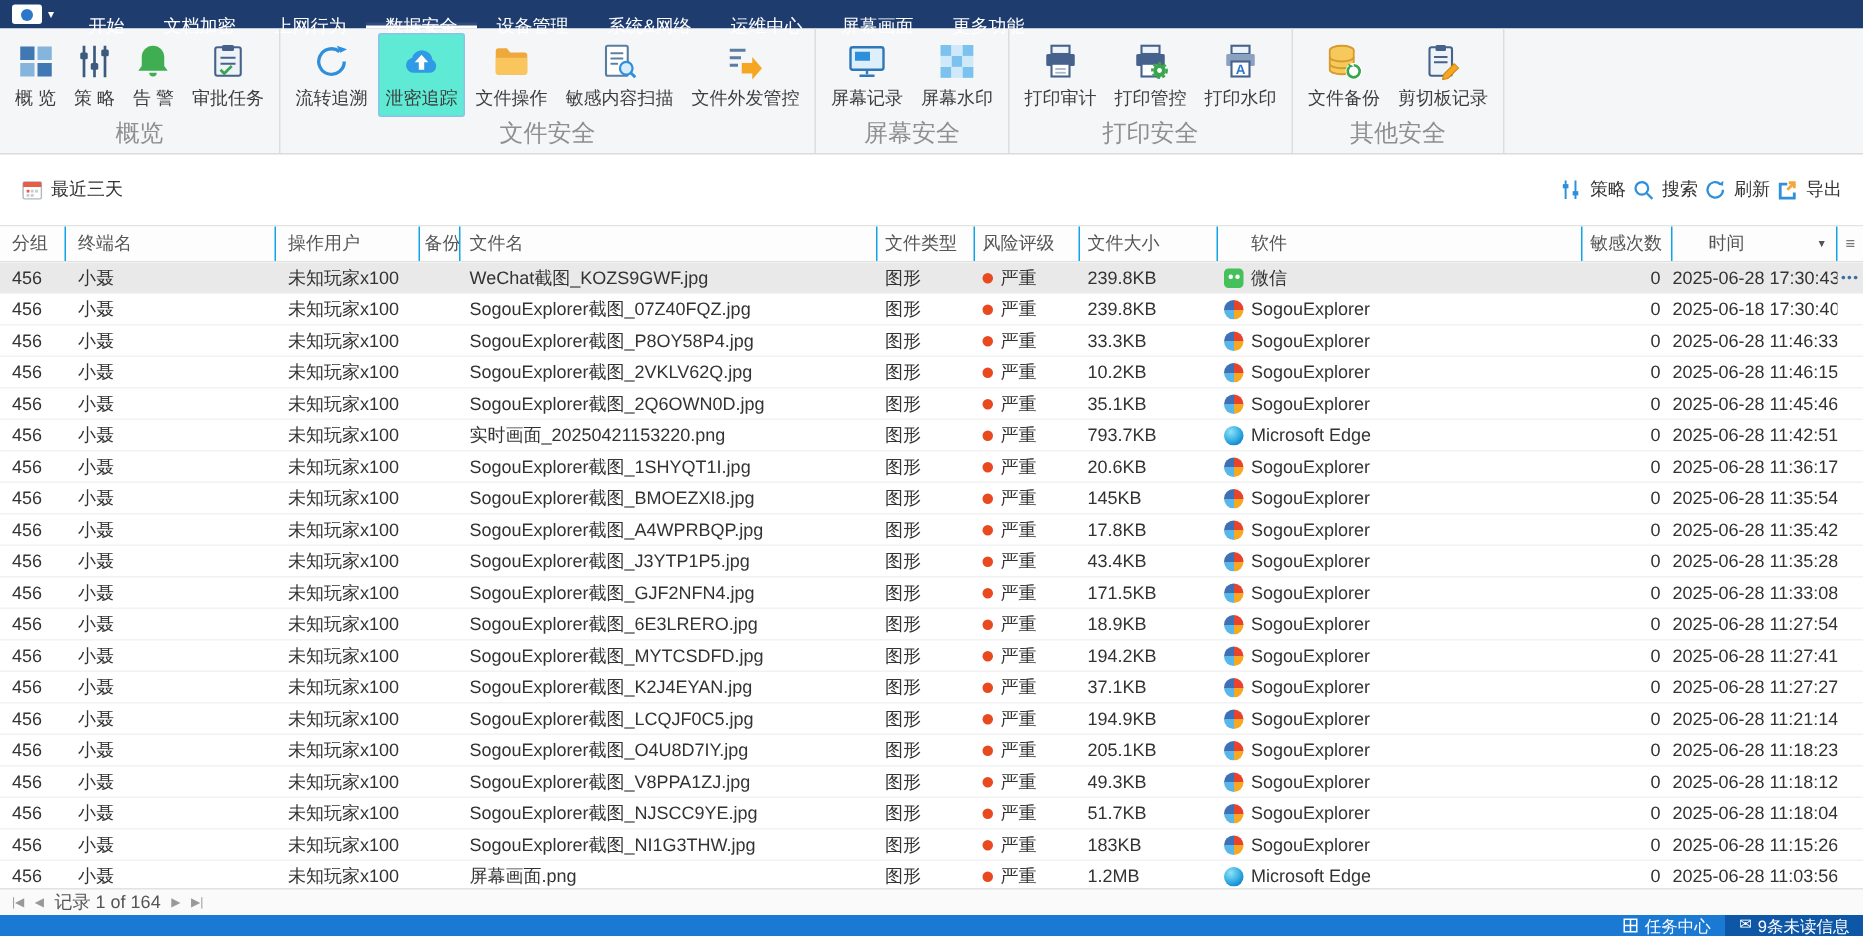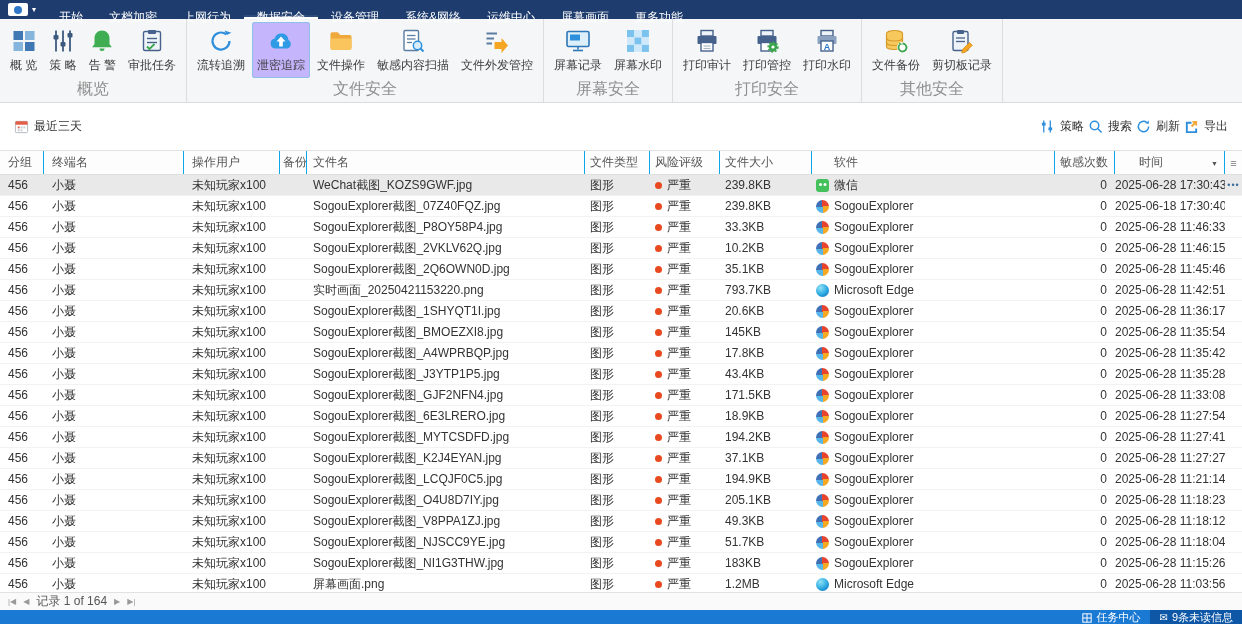--- a/index.html
+++ b/index.html
@@ -18,21 +18,21 @@
   .menu-item.active { background:rgba(255,255,255,.08); box-shadow:inset 0 -2px 0 #fff; }
 
   
   .ribbon { height:84px; background:#f5f6f7; border-bottom:1px solid #dcdcdc; display:flex; }
   .rgroup { display:flex; flex-direction:column; border-right:1px solid #dddddd; padding:3px 4px 0; }
   .rbuttons { flex:1; display:flex; align-items:flex-start; justify-content:center; }
   .rbtn { display:flex; flex-direction:column; align-items:center; gap:3px;
     padding:5px 4px 3px; margin:0 1px; border:1px solid transparent; border-radius:2px;
     font-size:12px; color:#3d3d3d; cursor:pointer; white-space:nowrap; }
   .rbtn svg { width:26px; height:26px; display:block; }
-  .rbtn.active { background:#c4b5fd; border-color:#8ec1ea; }
+  .rbtn.active { background:#5eead4; border-color:#8ec1ea; }
   .rgroup-label { text-align:center; font-size:16px; color:#8f8f8f; padding:1px 0 4px; }
 
   
   .filterbar { height:48px; border-bottom:1px solid #e3e3e3; display:flex; 
     padding:0 14px; }
   .fbtn { display:flex; align-items:center; gap:5px; font-size:12px; color:#333; cursor:pointer; }
   .fbtn svg { width:15px; height:15px; display:block; }
   .fb-right { margin-left:auto; display:flex; gap:4px; }
 
   
@@ -80,21 +80,21 @@
 
   
   .pager { height:18px; background:#fafafa; border-top:1px solid #e2e2e2; display:flex;
     align-items:center; gap:7px; padding:0 8px; font-size:12px; color:#555; }
   .pg { color:#999; font-size:8px; cursor:pointer; line-height:1; }
 
   
   .statusbar { height:14px; background:#1a79d3; display:flex; align-items:center;
     color:#fff; font-size:11px; }
   .sb-left { padding:0 0;margin-top:48px; }
-  .sb-right { margin-left:auto; display:flex; align-items:flex-start; height:100%; }
+  .sb-right { margin-left:auto; display:flex; align-items:center; height:100%; }
   .sb-task { display:flex; align-items:center; gap:4px; padding:0 10px; cursor:pointer; }
   .sb-task svg { width:10px; height:10px; display:block; }
   .sb-msg { display:flex; align-items:center; gap:4px; padding:0 9px; background:#0d57a6; cursor:pointer; }
   .mail { font-size:10px; line-height:1; }
 </style>
 </head>
 <body>
 
 <div class="menubar">
   <div class="logo-seg">

